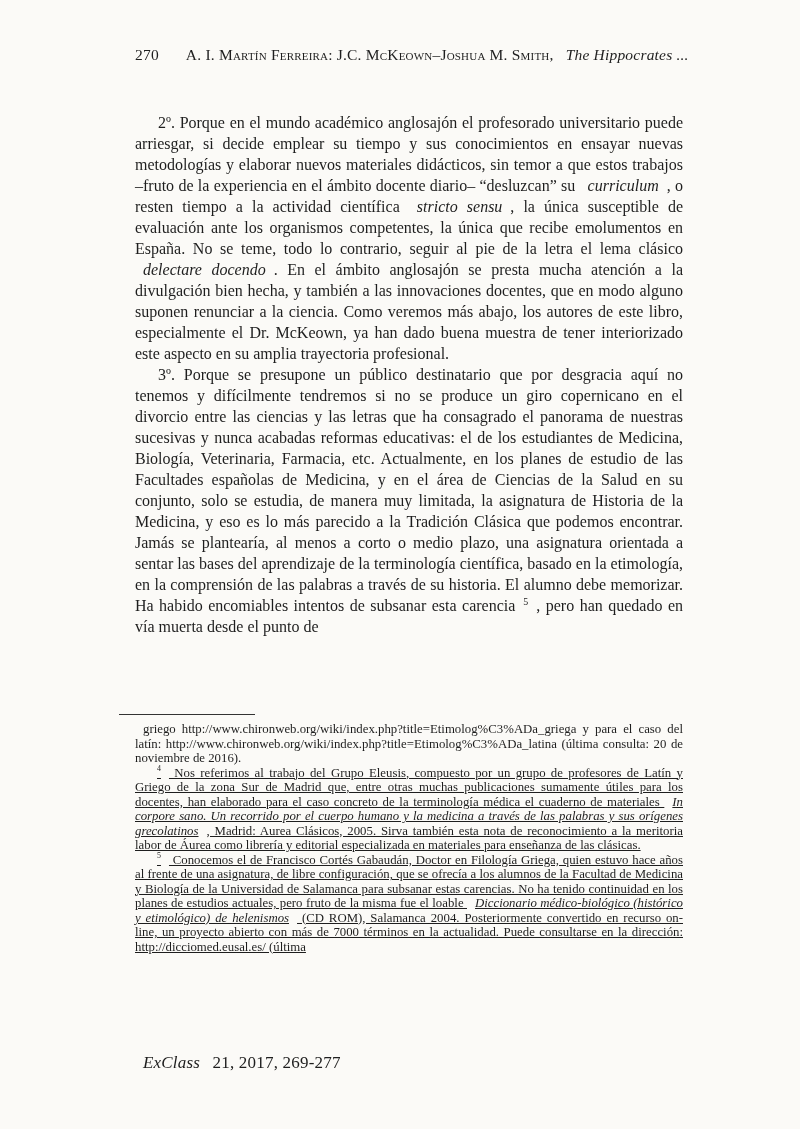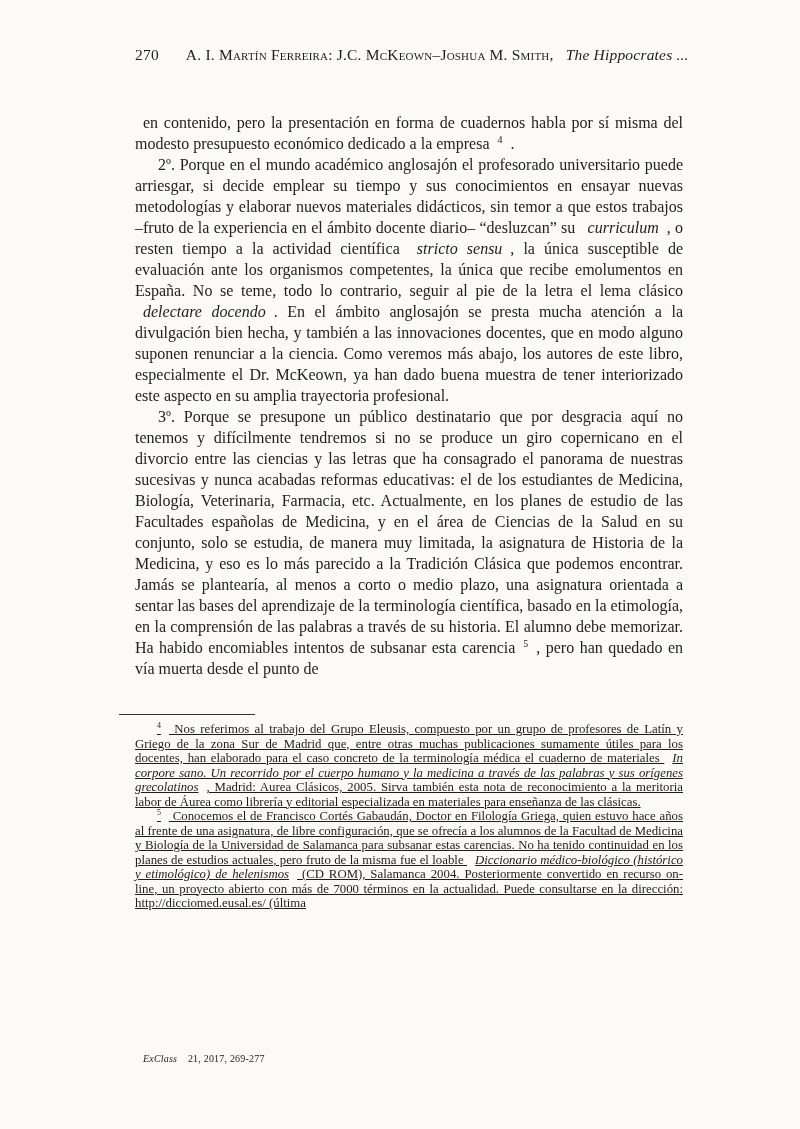--- a/index.html
+++ b/index.html
@@ -56,42 +56,42 @@
     line-height: 14.5px;
     text-align: justify;
     hyphens: auto;
   }
   .footnotes p { margin: 0; }
   .footnotes p.indent { text-indent: 14px; text-decoration: underline; }
 
   .footer {
     position: absolute;
     top: 1053px; left: 119px;
-    font-size: 10px;
+    font-size: 17px;
     letter-spacing: 0.2px;
   }
 </style>
 </head>
 <body>
 
 <div class="page">
 
   <div class="header">
     <span class="pageno">270</span><span class="rtitle"><span class="sc">A. I. Martín Ferreira: J.C. McKeown–Joshua M. Smith, </span><span class="it">The Hippocrates ...</span></span>
   </div>
 
   <div class="body-text">
-    <p><span>en contenido, pero la presentación en forma de cuadernos habla por sí misma del modesto presupuesto económico dedicado a la empresa</span><span class="sup">4</span><span>.</span></p>
     <p class="indent"><span>2º. Porque en el mundo académico anglosajón el profesorado universitario puede arriesgar, si decide emplear su tiempo y sus conocimientos en ensayar nuevas metodologías y elaborar nuevos materiales didácticos, sin temor a que estos trabajos –fruto de la experiencia en el ámbito docente diario– “desluzcan” su </span><span class="it">curriculum</span><span>, o resten tiempo a la actividad científica </span><span class="it">stricto sensu</span><span>, la única susceptible de evaluación ante los organismos competentes, la única que recibe emolumentos en España. No se teme, todo lo contrario, seguir al pie de la letra el lema clásico </span><span class="it">delectare docendo</span><span>. En el ámbito anglosajón se presta mucha atención a la divulgación bien hecha, y también a las innovaciones docentes, que en modo alguno suponen renunciar a la ciencia. Como veremos más abajo, los autores de este libro, especialmente el Dr. McKeown, ya han dado buena muestra de tener interiorizado este aspecto en su amplia trayectoria profesional.</span></p>
     <p class="indent"><span>3º. Porque se presupone un público destinatario que por desgracia aquí no tenemos y difícilmente tendremos si no se produce un giro copernicano en el divorcio entre las ciencias y las letras que ha consagrado el panorama de nuestras sucesivas y nunca acabadas reformas educativas: el de los estudiantes de Medicina, Biología, Veterinaria, Farmacia, etc. Actualmente, en los planes de estudio de las Facultades españolas de Medicina, y en el área de Ciencias de la Salud en su conjunto, solo se estudia, de manera muy limitada, la asignatura de Historia de la Medicina, y eso es lo más parecido a la Tradición Clásica que podemos encontrar. Jamás se plantearía, al menos a corto o medio plazo, una asignatura orientada a sentar las bases del aprendizaje de la terminología científica, basado en la etimología, en la comprensión de las palabras a través de su historia. El alumno debe memorizar. Ha habido encomiables intentos de subsanar esta carencia</span><span class="sup">5</span><span>, pero han quedado en vía muerta desde el punto de</span></p>
   </div>
 
   <div class="fn-rule"></div>
 
   <div class="footnotes">
+    <p><span>griego http://www.chironweb.org/wiki/index.php?title=Etimolog%C3%ADa_griega y para el caso del latín: http://www.chironweb.org/wiki/index.php?title=Etimolog%C3%ADa_latina (última consulta: 20 de noviembre de 2016).</span></p>
     <p class="indent"><span class="sup">4</span><span> Nos referimos al trabajo del Grupo Eleusis, compuesto por un grupo de profesores de Latín y Griego de la zona Sur de Madrid que, entre otras muchas publicaciones sumamente útiles para los docentes, han elaborado para el caso concreto de la terminología médica el cuaderno de materiales </span><span class="it">In corpore sano. Un recorrido por el cuerpo humano y la medicina a través de las palabras y sus orígenes grecolatinos</span><span>, Madrid: Aurea Clásicos, 2005. Sirva también esta nota de reconocimiento a la meritoria labor de Áurea como librería y editorial especializada en materiales para enseñanza de las clásicas.</span></p>
     <p class="indent"><span class="sup">5</span><span> Conocemos el de Francisco Cortés Gabaudán, Doctor en Filología Griega, quien estuvo hace años al frente de una asignatura, de libre configuración, que se ofrecía a los alumnos de la Facultad de Medicina y Biología de la Universidad de Salamanca para subsanar estas carencias. No ha tenido continuidad en los planes de estudios actuales, pero fruto de la misma fue el loable </span><span class="it">Diccionario médico-biológico (histórico y etimológico) de helenismos</span><span> (CD ROM), Salamanca 2004. Posteriormente convertido en recurso on-line, un proyecto abierto con más de 7000 términos en la actualidad. Puede consultarse en la dirección: http://dicciomed.eusal.es/ (última</span></p>
   </div>
 
   <div class="footer">
     <span><span class="it">ExClass</span><span> 21, 2017, 269-277</span></span>
   </div>
 
 </div>
 

